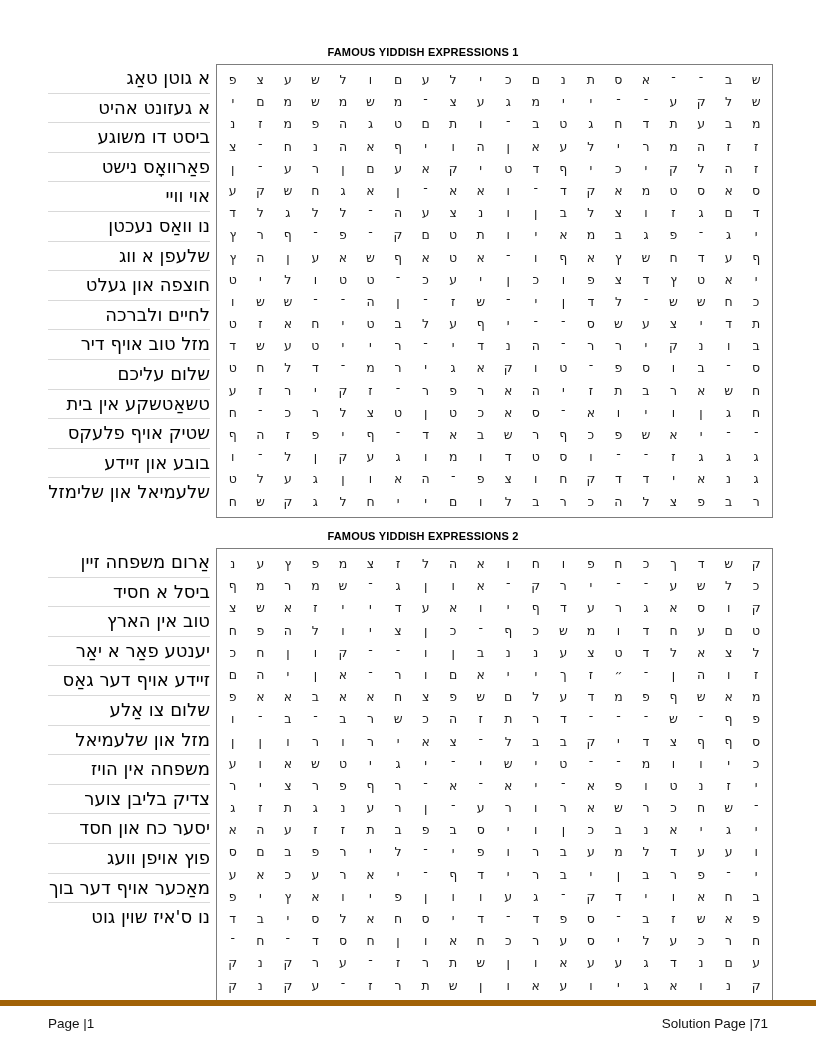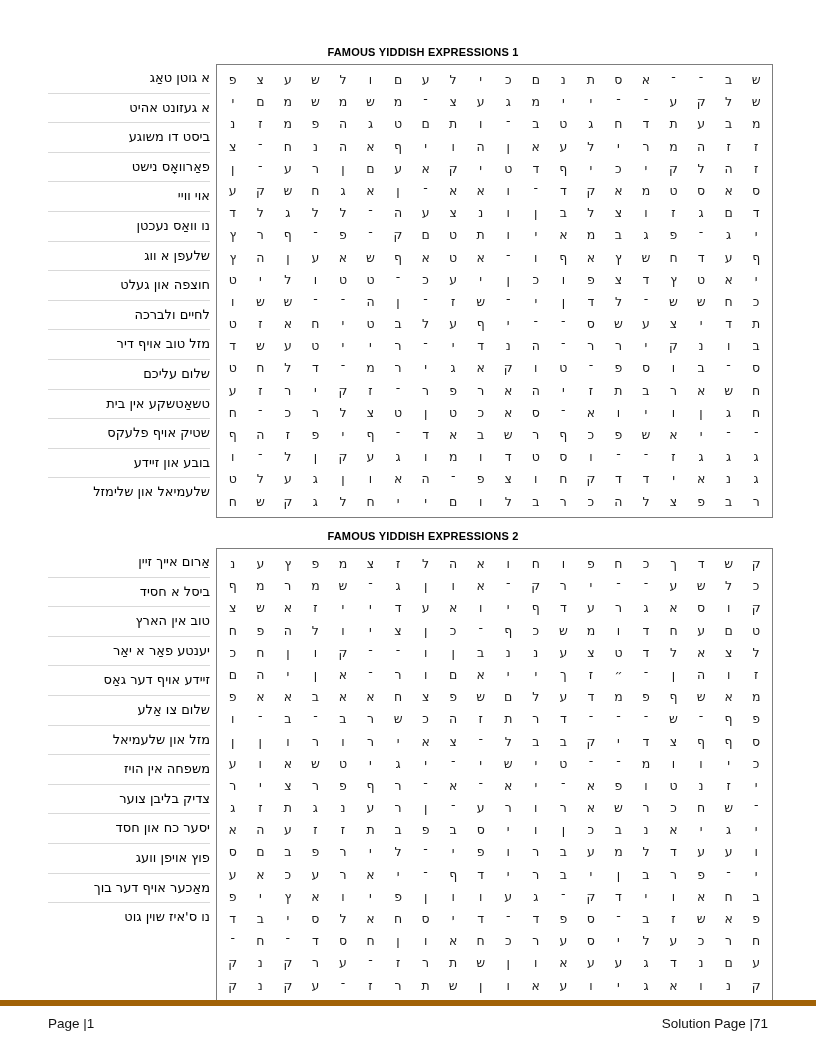--- a/index.html
+++ b/index.html
@@ -46,21 +46,21 @@
   .wordlist{
     position:absolute;
     left:48px;
     top:0;
     width:162px;
   }
   .word-row{
     height:28.6px;
     line-height:28.6px;
     text-align:right;
-    font-size:13px;
+    font-size:18px;
     direction:rtl;
     border-bottom:1px solid #d9d9d9;
     white-space:nowrap;
     overflow:hidden;
     color:#000;
     font-family:"DejaVu Sans", sans-serif;
   }
   .word-row:first-child{ border-top:0; }
   .word-row:last-child{ border-bottom:0; }
 
@@ -578,21 +578,21 @@
             <span class="cell">ר</span>
           </div>
         </div>
     </div>
   </section>
 
   <section class="puzzle" id="puzzle-2">
     <h2 class="puzzle-title">FAMOUS YIDDISH EXPRESSIONS 2</h2>
     <div class="puzzle-body">
       <div class="wordlist" id="wl2">
-          <div class="word-row">אַרום אייך זיין</div>
+          <div class="word-row">אַרום משפחה זיין</div>
           <div class="word-row">ביסל א חסיד</div>
           <div class="word-row">טוב אין הארץ</div>
           <div class="word-row">יענטע פאַר א יאַר</div>
           <div class="word-row">זיידע אויף דער גאַס</div>
           <div class="word-row">שלום צו אַלע</div>
           <div class="word-row">מזל און שלעמיאל</div>
           <div class="word-row">משפחה אין הויז</div>
           <div class="word-row">צדיק בליבן צוער</div>
           <div class="word-row">יסער כח און חסד</div>
           <div class="word-row">פוץ אויפן וועג</div>

